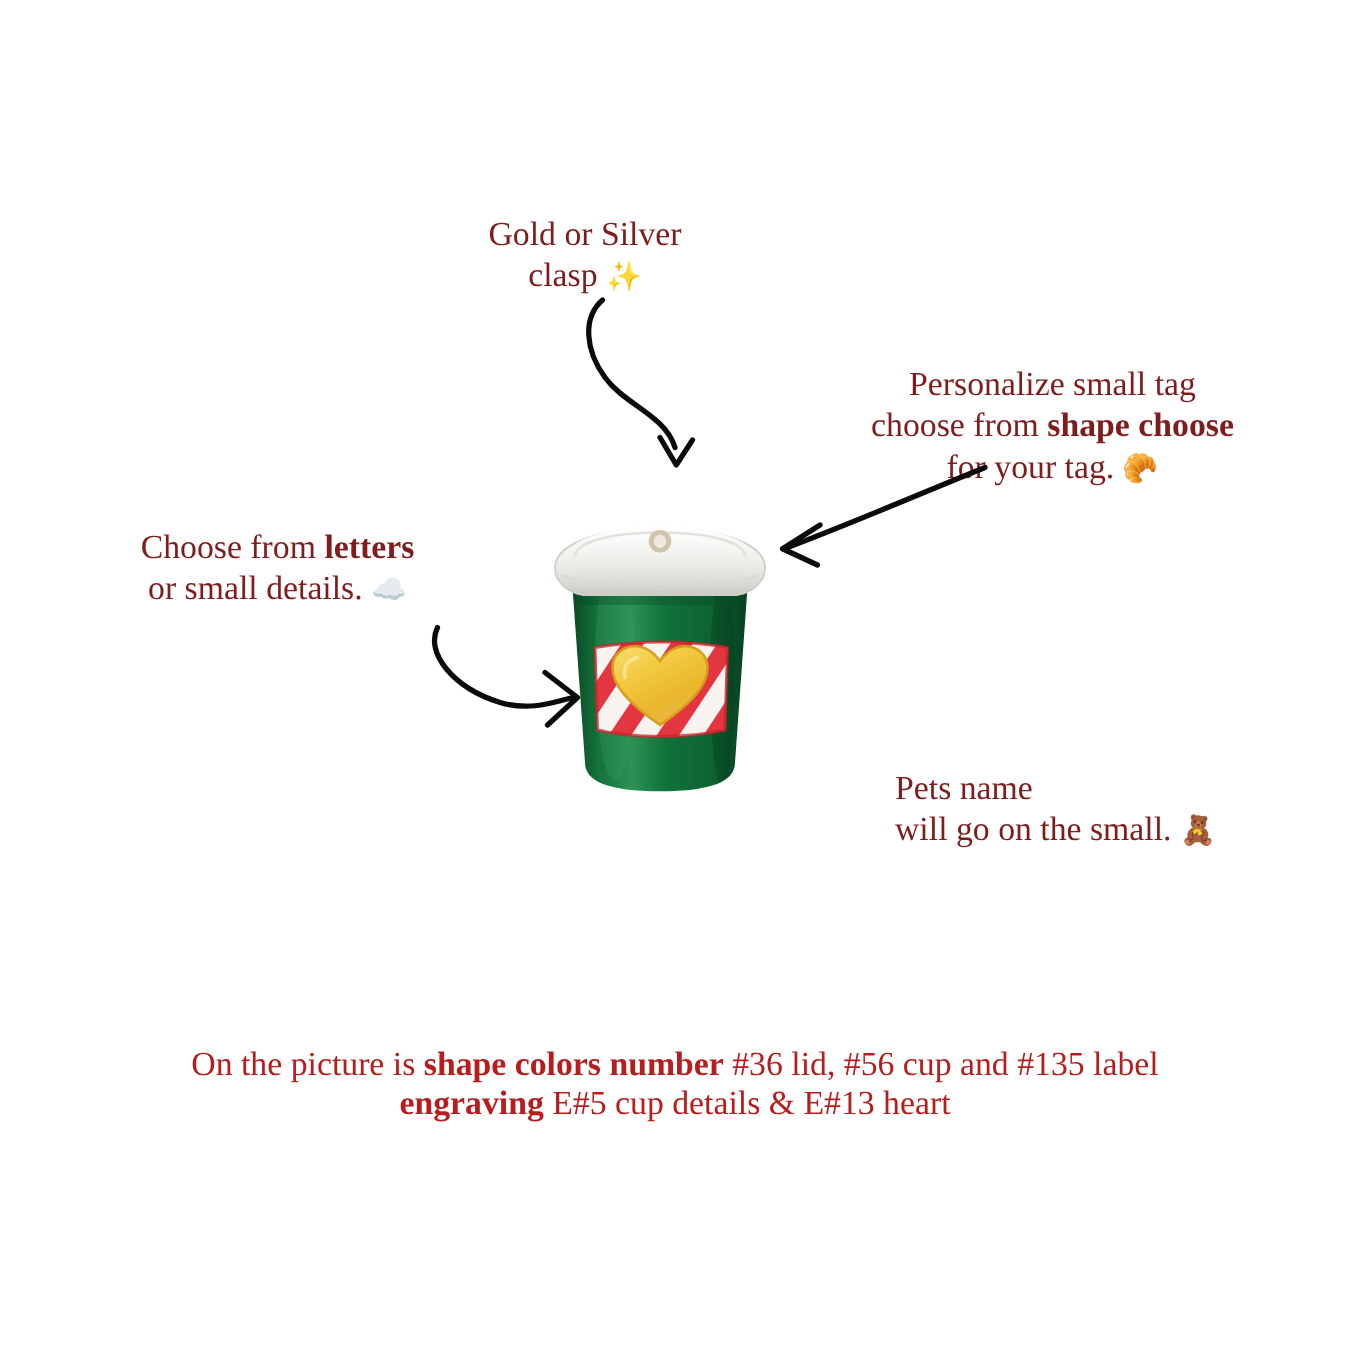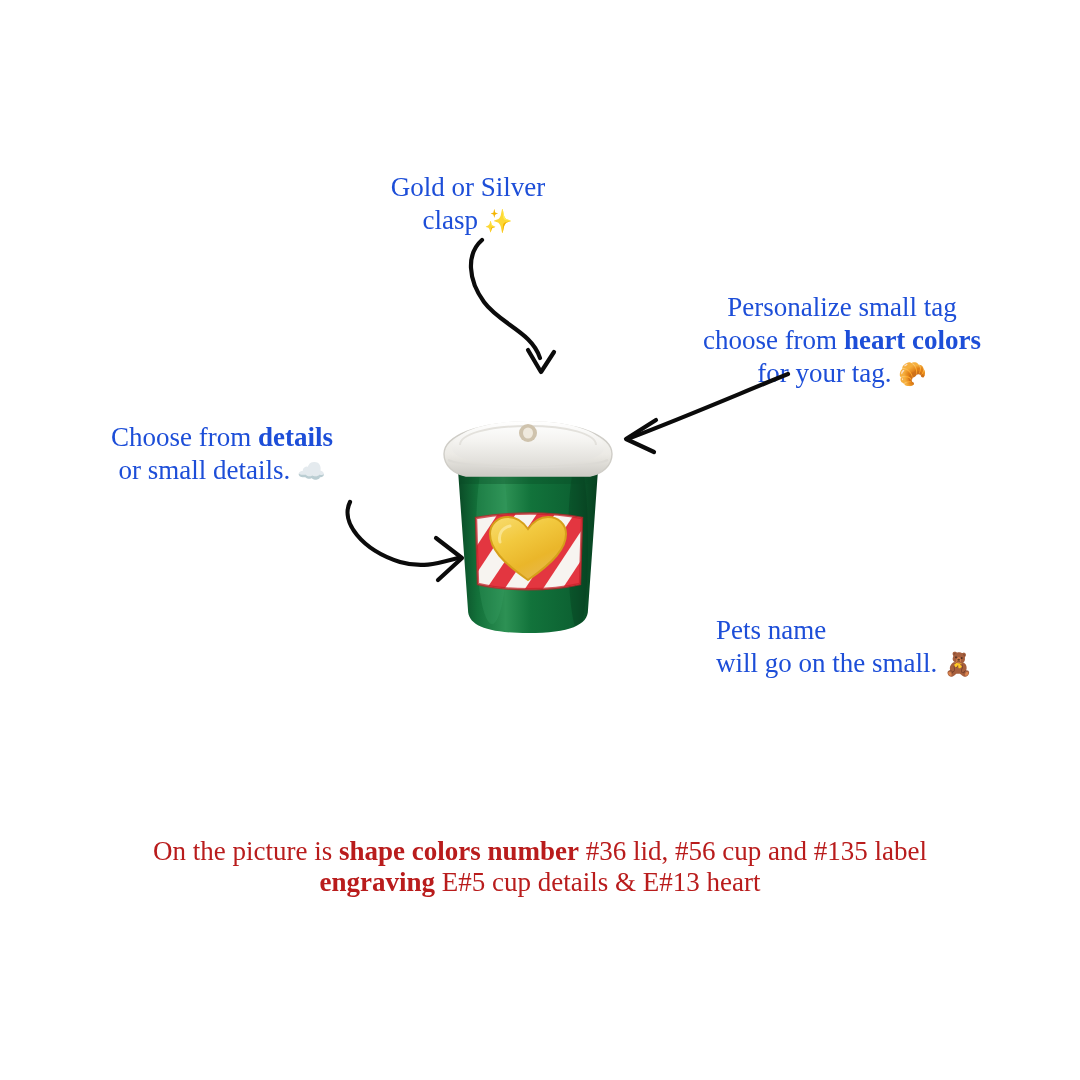--- a/index.html
+++ b/index.html
@@ -22,21 +22,21 @@
     width: 1080px;
     height: 1080px;
   }
 
   
   .note {
     position: absolute;
     font-family: "Liberation Serif", "DejaVu Serif", serif;
     font-size: 27px;
     line-height: 33px;
-    color: #1d4ed8;
+    color: #7f1d1d;
     white-space: nowrap;
   }
   .note b { font-weight: 700; }
 
   #note-clasp {
     left: 318px;
     top: 171px;
     width: 300px;
     text-align: center;
   }
@@ -101,26 +101,26 @@
 
 <div class="stage">
 
   <div class="note" id="note-clasp">
     <div>Gold or Silver</div>
     <div><span>clasp </span><span class="emoji">✨</span></div>
   </div>
 
   <div class="note" id="note-shape">
     <div>Personalize small tag</div>
-    <div><span>choose from  </span><b>heart colors</b></div>
+    <div><span>choose from  </span><b>shape choose</b></div>
     <div><span>for your tag. </span><span class="emoji">🥐</span></div>
   </div>
 
   <div class="note" id="note-engraved">
-    <div><span>Choose from </span><b>details</b></div>
+    <div><span>Choose from </span><b>letters</b></div>
     <div><span>or small details. </span><span class="emoji">☁️</span></div>
   </div>
 
   <div class="note" id="note-petsname">
     <div>Pets name</div>
     <div><span>will go on the small. </span><span class="emoji">🧸</span></div>
   </div>
 
   <svg class="arrow" id="arrow-clasp" width="130" height="160" viewBox="0 0 130 160">
     <path d="M34,8 C18,22 20,48 36,70 C52,92 84,100 92,126" fill="none" stroke="#0b0b0b" stroke-width="4.2" stroke-linecap="round"></path>

